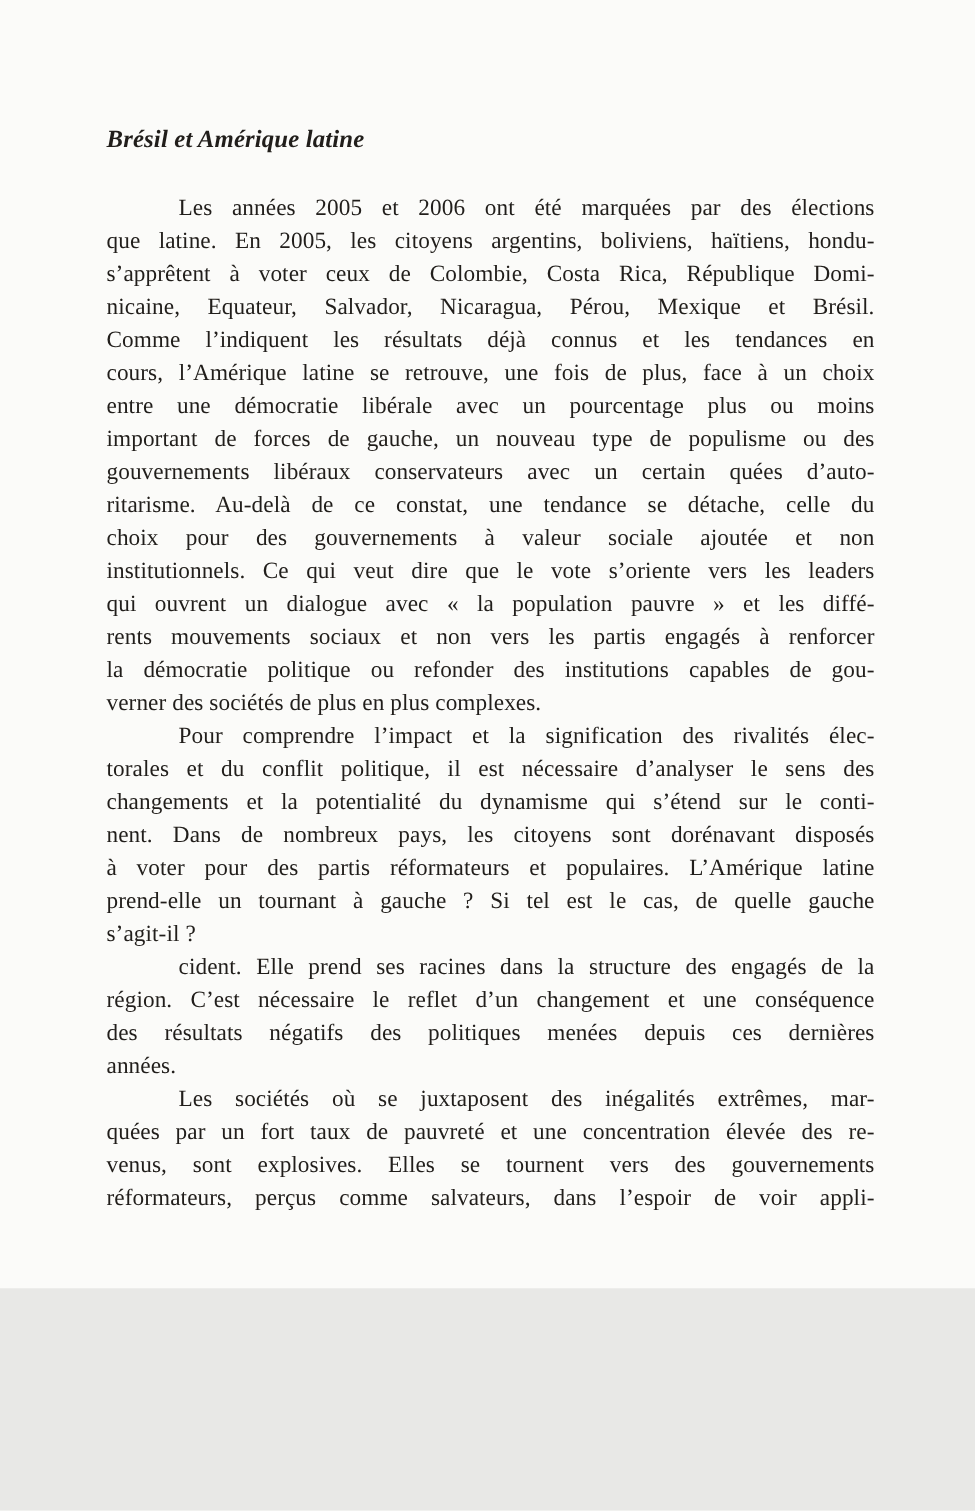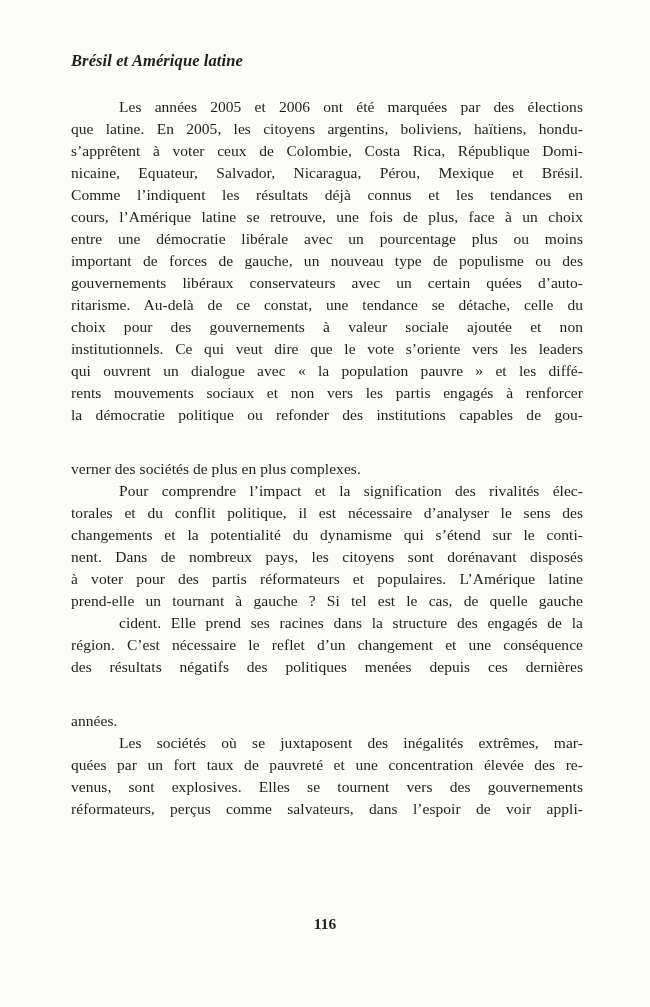--- a/index.html
+++ b/index.html
@@ -3,25 +3,25 @@
 <meta charset="utf-8">
 <style>
   html, body {
     margin: 0;
     padding: 0;
     background: #e8e8e6;
   }
   .page {
     position: relative;
     width: 650px;
-    height: 1007px;
+    height: 859px;
     margin: 0;
     background: #fbfbf9;
     box-sizing: border-box;
-    padding: 50px 67px 0 71px;
+    padding: 82px 67px 0 71px;
     font-family: "Liberation Serif", "DejaVu Serif", serif;
     color: #211e1b;
     overflow: hidden;
   }
   .heading {
     margin: 0;
     font-size: 16.5px;
     line-height: 22px;
     font-weight: bold;
     font-style: italic;
@@ -40,21 +40,20 @@
     text-align: justify;
     text-align-last: justify;
     white-space: normal;
     letter-spacing: 0.05px;
   }
   .para .line:first-child {
     padding-left: 48px;
   }
   .line.last {
     text-align-last: left;
-    margin-top: 32px;
   }
   .page-number {
     position: absolute;
     top: 915px;
     left: 0;
     right: 0;
     text-align: center;
     font-size: 15.5px;
     font-weight: bold;
   }
@@ -84,20 +83,21 @@
         <div class="line">la démocratie politique ou refonder des institutions capables de gou-</div>
         <div class="line last">verner des sociétés de plus en plus complexes.</div>
       </div>
       <div class="para">
         <div class="line">Pour comprendre l’impact et la signification des rivalités élec-</div>
         <div class="line">torales et du conflit politique, il est nécessaire d’analyser le sens des</div>
         <div class="line">changements et la potentialité du dynamisme qui s’étend sur le conti-</div>
         <div class="line">nent. Dans de nombreux pays, les citoyens sont dorénavant disposés</div>
         <div class="line">à voter pour des partis réformateurs et populaires. L’Amérique latine</div>
         <div class="line">prend-elle un tournant à gauche ? Si tel est le cas, de quelle gauche</div>
+        <div class="line last">s’agit-il ?</div>
       </div>
       <div class="para">
         <div class="line">cident. Elle prend ses racines dans la structure des engagés de la</div>
         <div class="line">région. C’est nécessaire le reflet d’un changement et une conséquence</div>
         <div class="line">des résultats négatifs des politiques menées depuis ces dernières</div>
         <div class="line last">années.</div>
       </div>
       <div class="para">
         <div class="line">Les sociétés où se juxtaposent des inégalités extrêmes, mar-</div>
         <div class="line">quées par un fort taux de pauvreté et une concentration élevée des re-</div>

